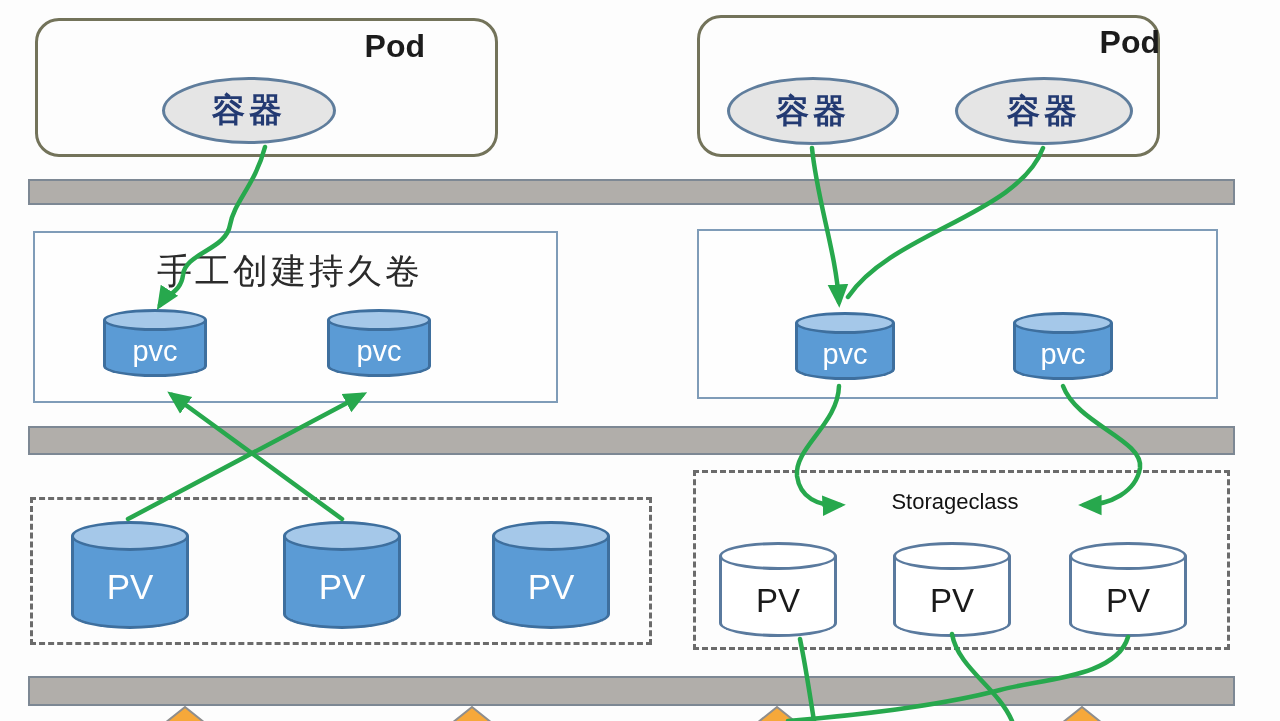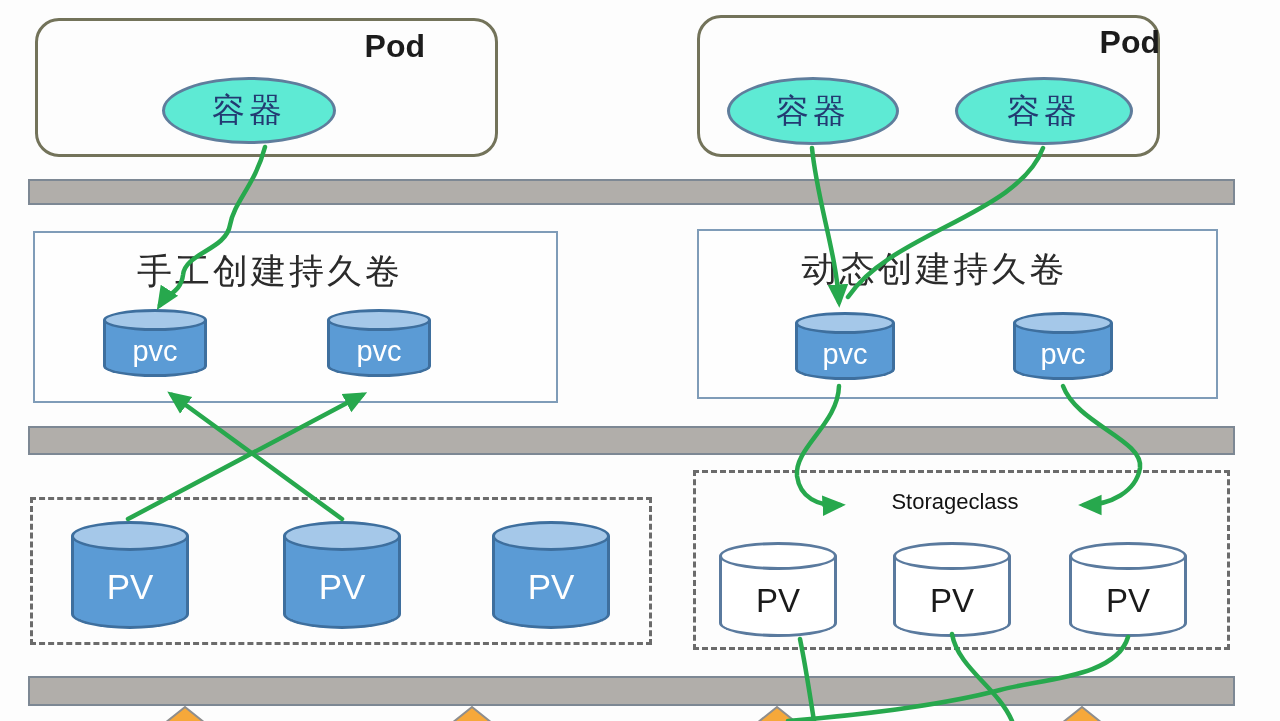--- a/index.html
+++ b/index.html
@@ -6,22 +6,22 @@
   #canvas{
     position:relative;width:1280px;height:721px;overflow:hidden;
     background:#fdfdfd;font-family:"Liberation Sans", sans-serif;
   }
   
   .bar{position:absolute;left:28px;width:1207px;background:#b1aeaa;border:2px solid #7d8894;box-sizing:border-box;}
   
   .pod-box{position:absolute;border:3px solid #73735a;border-radius:24px;background:#fdfdfd;box-sizing:border-box;}
   .pod-title{position:absolute;font-size:32px;font-weight:700;color:#1c1c1c;text-align:right;}
   
-  .container-ellipse{position:absolute;background:#5eead4;border:3px solid #5f7d9c;border-radius:50%;
-    display:flex;align-items:center;justify-content:center;color:#233a72;font-size:33px;font-weight:400;
+  .container-ellipse{position:absolute;background:#e5e5e5;border:3px solid #5f7d9c;border-radius:50%;
+    display:flex;align-items:center;justify-content:center;color:#233a72;font-size:33px;font-weight:700;
     box-sizing:border-box;letter-spacing:4px;}
   
   .mid-box{position:absolute;border:2px solid #7f9cb8;background:#fefefe;box-sizing:border-box;}
   .box-title{position:absolute;font-size:35px;color:#2b2b2b;text-align:center;letter-spacing:3px;white-space:nowrap;}
   
   .dashed-box{position:absolute;border:3px dashed #6b6b6b;box-sizing:border-box;background:transparent;}
   .sc-title{position:absolute;font-size:22px;color:#111;text-align:center;white-space:nowrap;}
   
   .cyl{position:absolute;}
   .cyl-body{position:absolute;left:0;right:0;top:var(--ery);bottom:0;box-sizing:border-box;
@@ -59,34 +59,33 @@
   <div class="pod-box" style="left:697px;top:15px;width:463px;height:142px;"></div>
   <div class="pod-title" style="left:697px;top:24px;width:463px;">Pod</div>
   <div class="container-ellipse" style="left:727px;top:77px;width:172px;height:68px;">
     <span>容器</span>
   </div>
   <div class="container-ellipse" style="left:955px;top:77px;width:178px;height:68px;">
     <span>容器</span>
   </div>
 
   <div class="mid-box" style="left:33px;top:231px;width:525px;height:172px;"></div>
-  <div class="box-title" style="left:31px;top:248px;width:478px;">手工创建持久卷</div>
+  <div class="box-title" style="left:51px;top:248px;width:478px;">手工创建持久卷</div>
   <div class="cyl blue pvc-size" style="left:103px;top:309px;width:104px;height:68px;--ery:11px;">
     <div class="cyl-body"></div>
     <div class="cyl-cap"></div>
     <div class="cyl-label">pvc</div>
   </div>
   <div class="cyl blue pvc-size" style="left:327px;top:309px;width:104px;height:68px;--ery:11px;">
     <div class="cyl-body"></div>
     <div class="cyl-cap"></div>
     <div class="cyl-label">pvc</div>
   </div>
 
   <div class="mid-box" style="left:697px;top:229px;width:521px;height:170px;"></div>
-  <div class="box-title" style="left:672px;top:246px;width:525px;">动态创建持久卷</div>
   <div class="cyl blue pvc-size" style="left:795px;top:312px;width:100px;height:68px;--ery:11px;">
     <div class="cyl-body"></div>
     <div class="cyl-cap"></div>
     <div class="cyl-label">pvc</div>
   </div>
   <div class="cyl blue pvc-size" style="left:1013px;top:312px;width:100px;height:68px;--ery:11px;">
     <div class="cyl-body"></div>
     <div class="cyl-cap"></div>
     <div class="cyl-label">pvc</div>
   </div>

